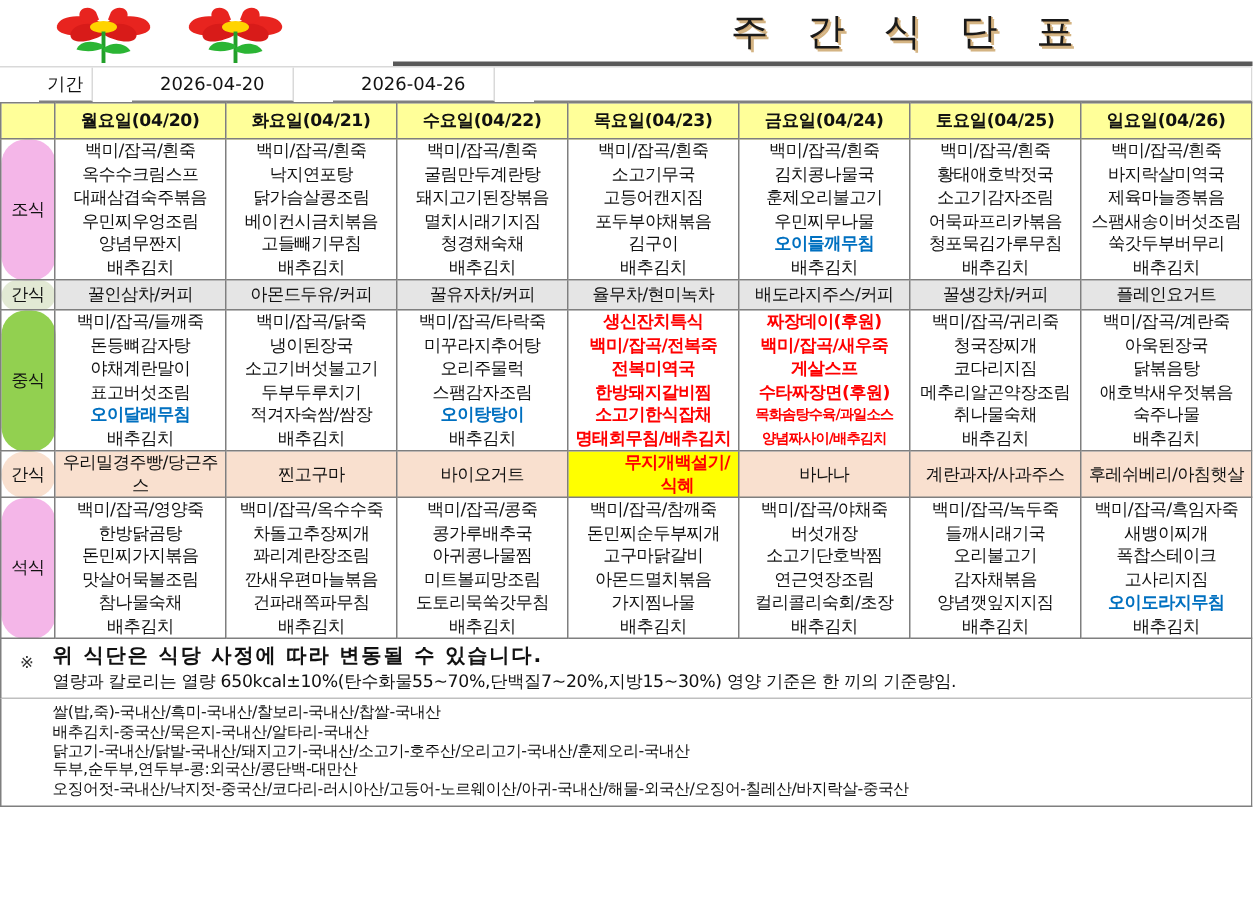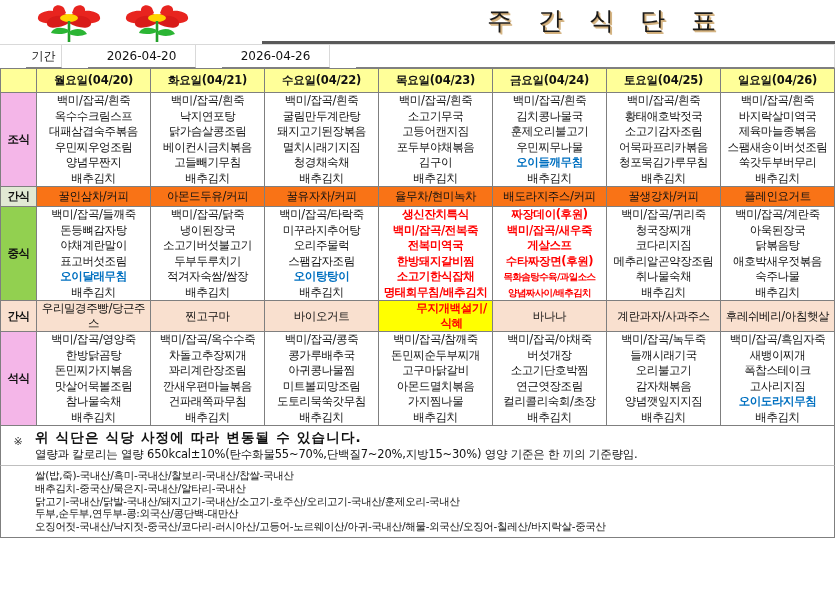--- a/index.html
+++ b/index.html
@@ -56,36 +56,36 @@
   .dayhead td{
     background:#ffff99;
     font-weight:bold;
     font-size:12.5px;
     height:24px;
     letter-spacing:-0.2px;
   }
   .dayhead td.corner{background:#ffff99;}
 
   .rowlabel{
-    font-weight:bold;font-size:12px;letter-spacing:-0.5px;
+    font-weight:normal;font-size:12px;letter-spacing:-0.5px;border-radius:16px;
   }
   .lbl-bf{background:#f4b6e8;}
   .lbl-lu{background:#92d050;}
   .lbl-dn{background:#f4b6e8;margin-top:27px;}
   .lbl-sn1{background:#e2e9d4;}
   .lbl-sn2{background:#f9e0cf;}
 
   .mealcell{padding:3px 1px 4px 1px;line-height:15.5px;}
   .mealcell .it{display:block;white-space:nowrap;letter-spacing:-0.4px;}
   .it.red{color:#ff0000;font-weight:bold;}
   .it.red-sm{color:#ff0000;font-weight:bold;font-size:9.5px;letter-spacing:-0.6px;}
   .it.blue{color:#0070c0;font-weight:bold;}
 
   .snackrow td{height:20px;font-size:11.5px;letter-spacing:-0.4px;}
-  .sn-a{background:#f97316;}
+  .sn-a{background:#e5e5e5;}
   .sn-b{background:#f9e0cf;}
   .snackrow td.hot{color:#ff0000;font-weight:bold;background:#ffff00;padding-left:32px;}
 
   
   .notes{width:835px;box-sizing:border-box;}
   .note-top{display:flex;align-items:flex-start;border-left:1px solid #7f7f7f;border-right:1px solid #7f7f7f;
     border-bottom:1px solid #bfbfbf;padding:3px 0 3px 0;}
   .star{width:34px;text-align:center;font-size:11px;color:#333;padding-top:6px;}
   .note-lines{flex:1;}
   .note-strong{font-size:13.5px;font-weight:bold;letter-spacing:1.2px;color:#111;line-height:17px;}

